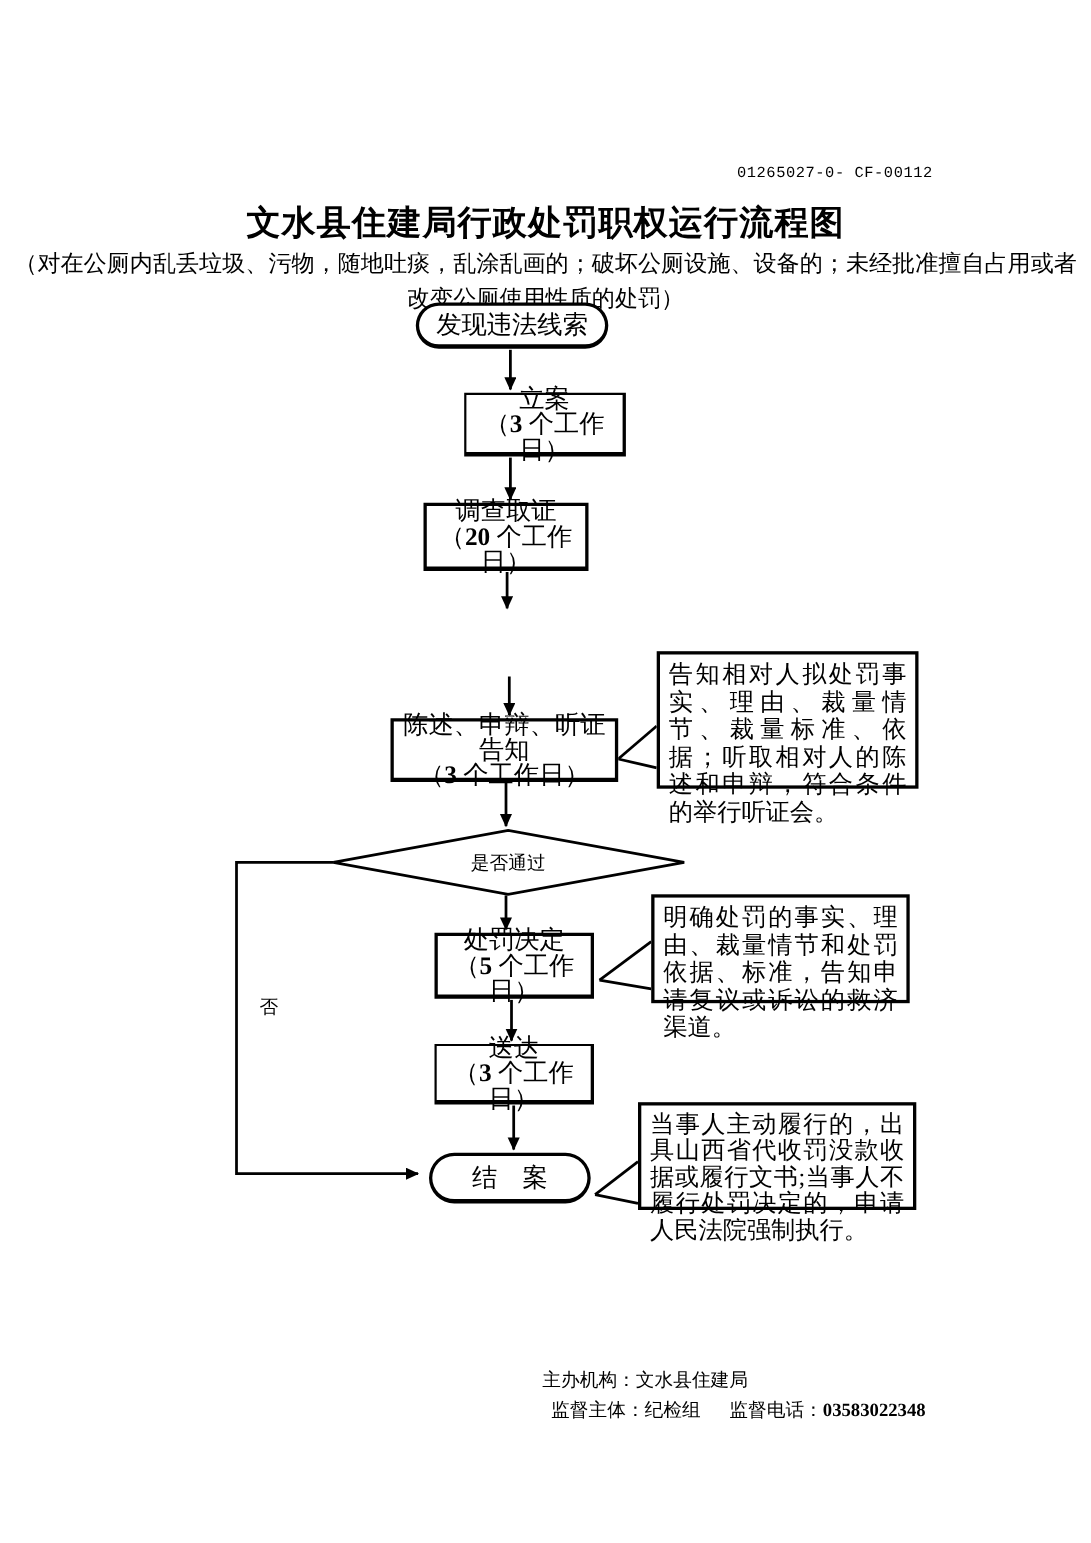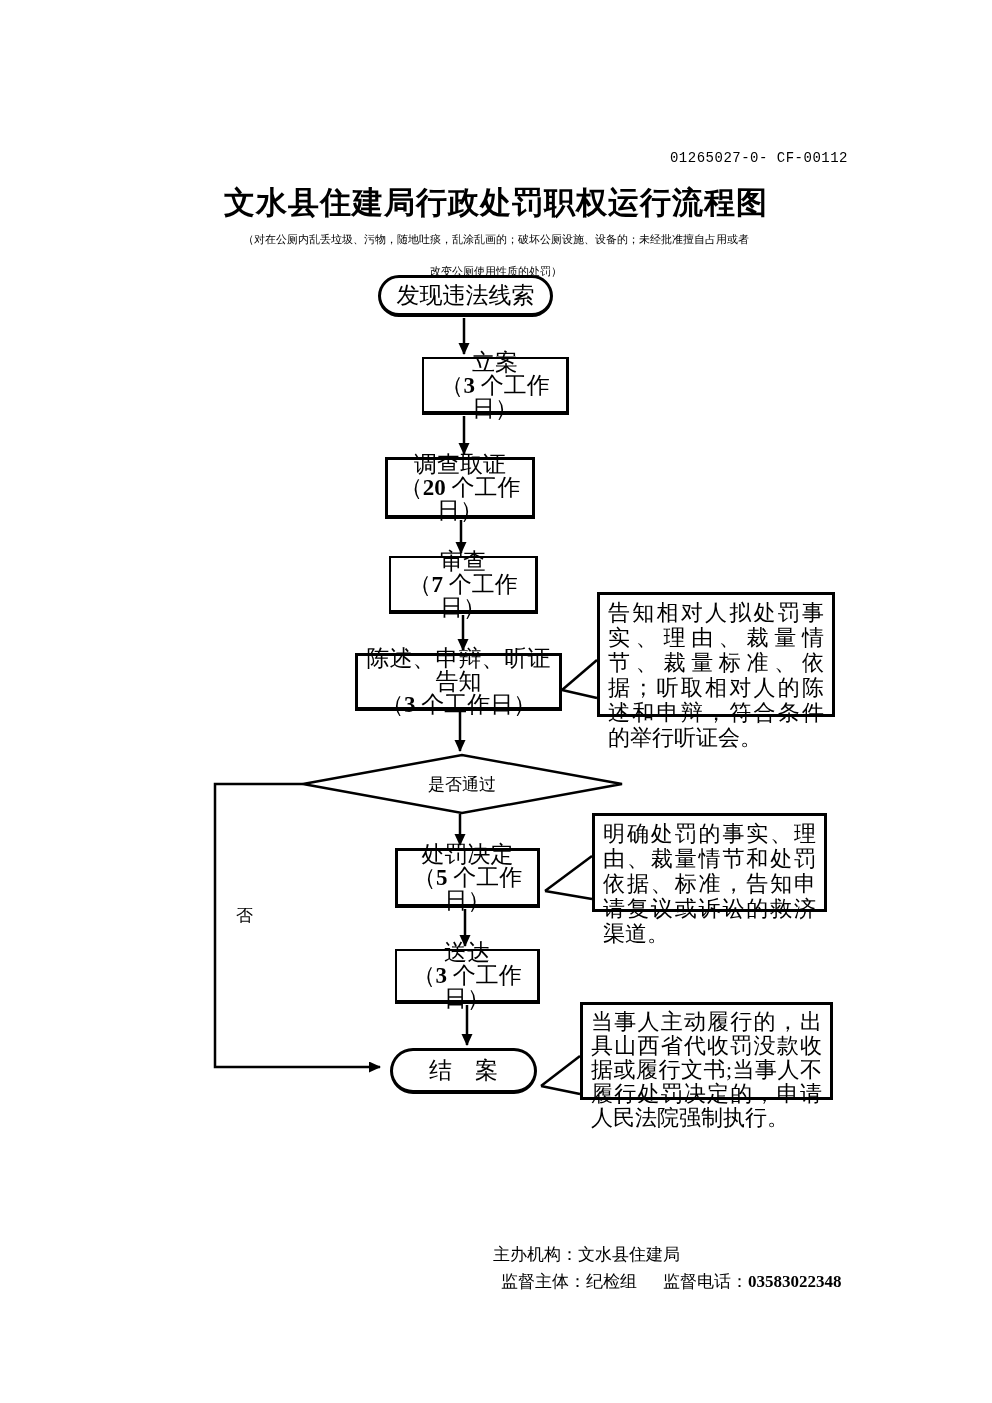--- a/index.html
+++ b/index.html
@@ -10,21 +10,21 @@
   .abs{position:absolute;}
   .doc-code{
     top:150px;left:640px;width:208px;text-align:right;
     font-family:"Liberation Mono","DejaVu Sans Mono",monospace;
     font-size:14px;letter-spacing:0.5px;
   }
   .title{
     top:182px;left:0;width:992px;text-align:center;
     font-size:31px;font-weight:bold;letter-spacing:1px;
   }
-  .subtitle{left:0;width:992px;text-align:center;font-size:11px;line-height:17px;}
+  .subtitle{left:0;width:992px;text-align:center;font-size:21px;line-height:17px;}
   .sub1{top:231px;}
   .sub2{top:263px;}
 
   svg.overlay{position:absolute;top:0;left:0;z-index:1;}
   .node{
     position:absolute;z-index:2;background:#fff;box-sizing:border-box;
     border:2px solid #000;border-right-width:3px;border-bottom-width:4px;
     display:flex;flex-direction:column;align-items:center;justify-content:center;
     text-align:center;font-size:23px;line-height:23px;
   }
@@ -87,24 +87,20 @@
   <div class="node" style="left:390px;top:357px;width:147px;height:58px;margin-left:32px;">
     <div>立案</div>
     <div class="days"><span>（</span><b>3</b><span> 个工作日）</span></div>
   </div>
 
   <div class="node" style="left:385px;top:457px;width:150px;height:62px;border-width:3px 3px 4px 3px;">
     <div>调查取证</div>
     <div class="days"><span>（</span><b>20</b><span> 个工作日）</span></div>
   </div>
 
-  <div class="node" style="left:389px;top:556px;width:149px;height:58px;">
-    <div>审查</div>
-    <div class="days"><span>（</span><b>7</b><span> 个工作日）</span></div>
-  </div>
 
   <div class="node" style="left:355px;top:653px;width:207px;height:58px;border-width:3px 3px 4px 3px;">
     <div>陈述、申辩、听证告知</div>
     <div class="days"><span>（</span><b>3</b><span> 个工作日）</span></div>
   </div>
 
   <div class="diamond-label" style="left:402px;top:773px;width:120px;">是否通过</div>
 
   <div class="branch-label" style="left:236px;top:904px;">否</div>
 

